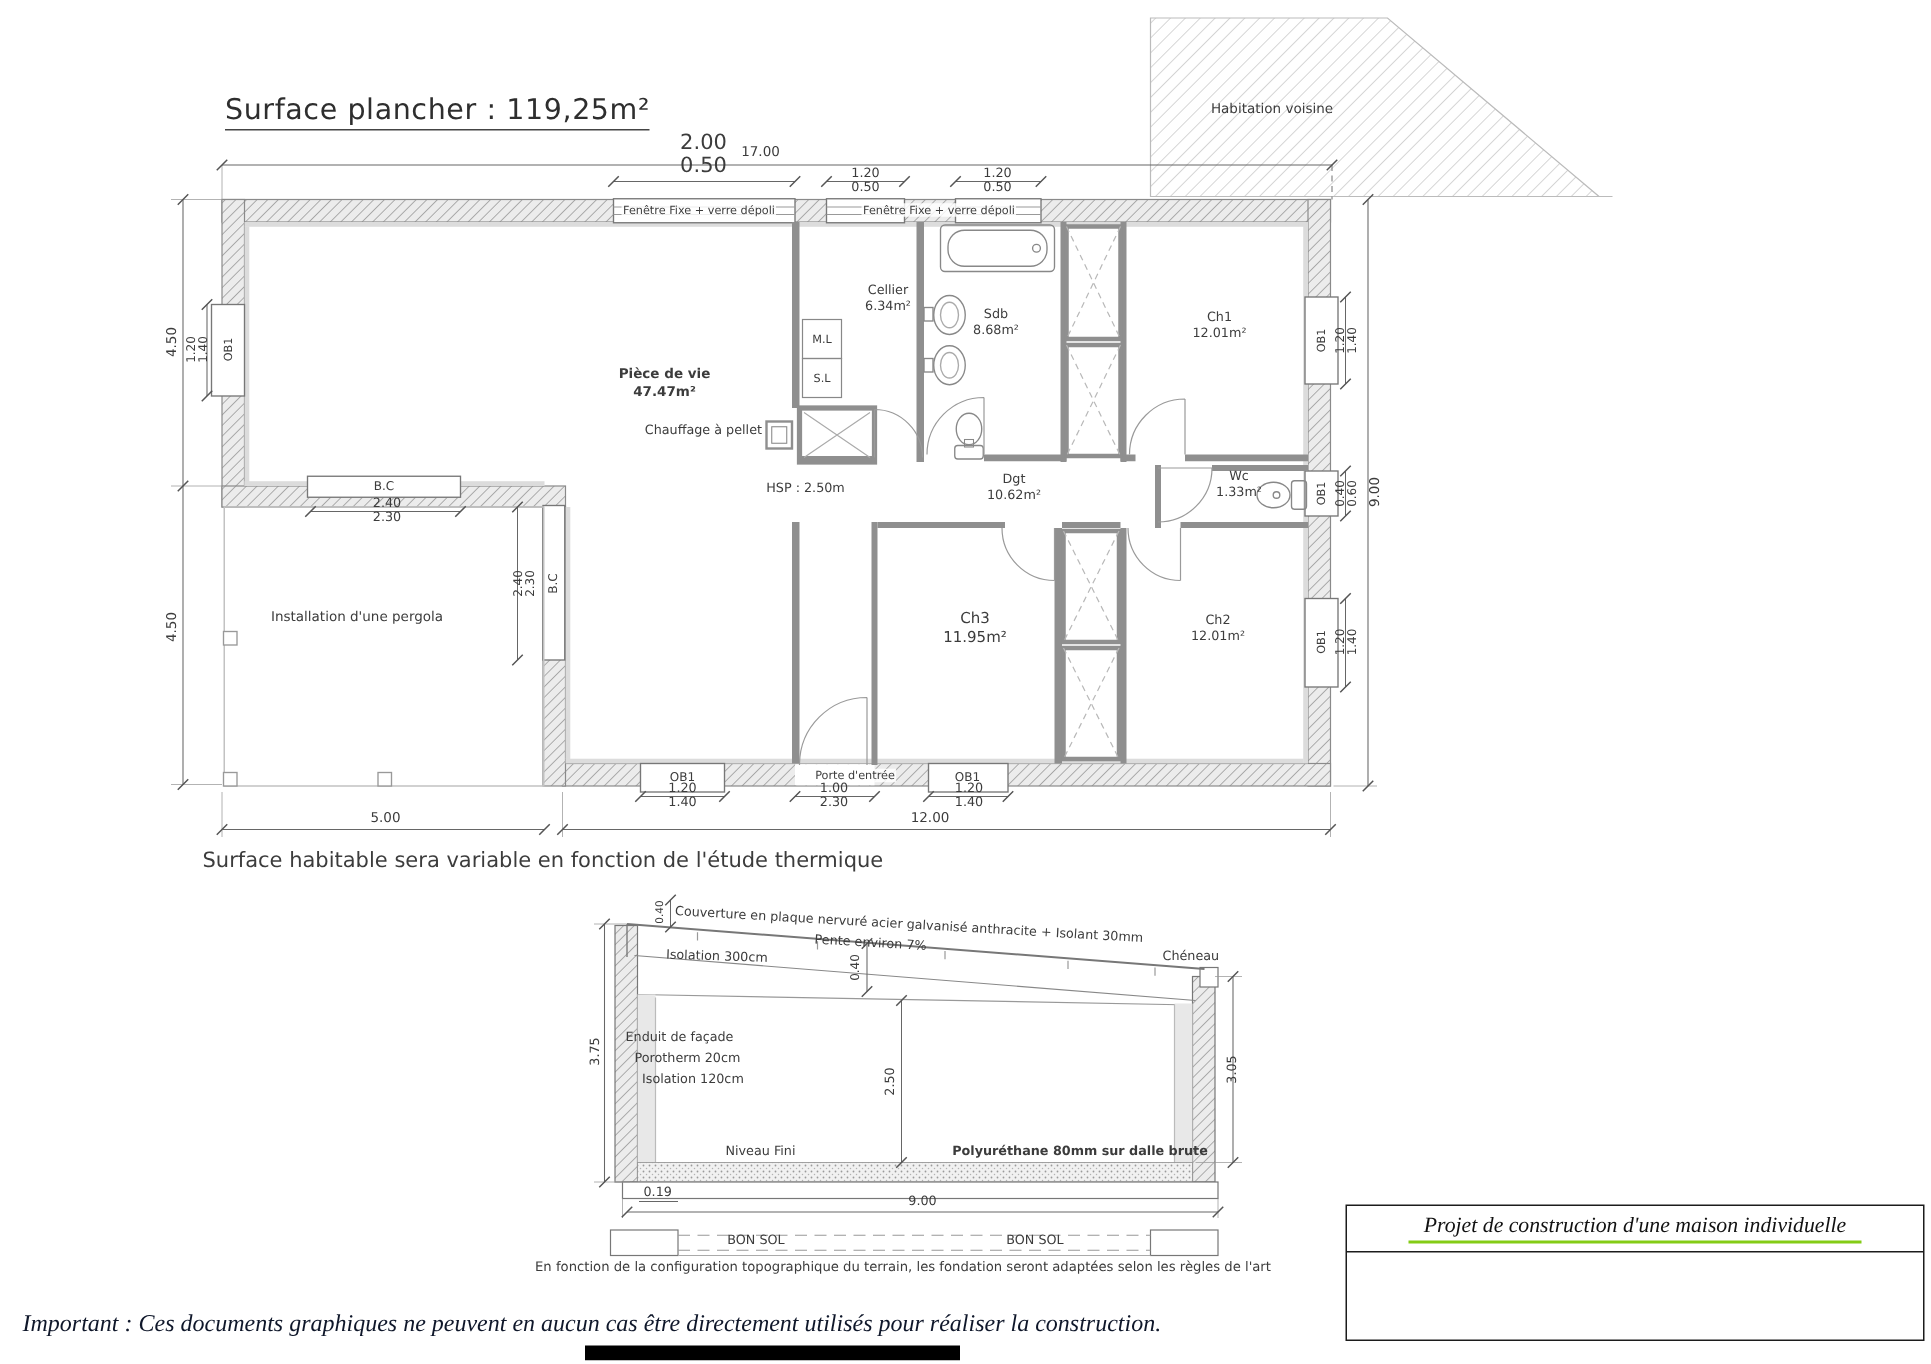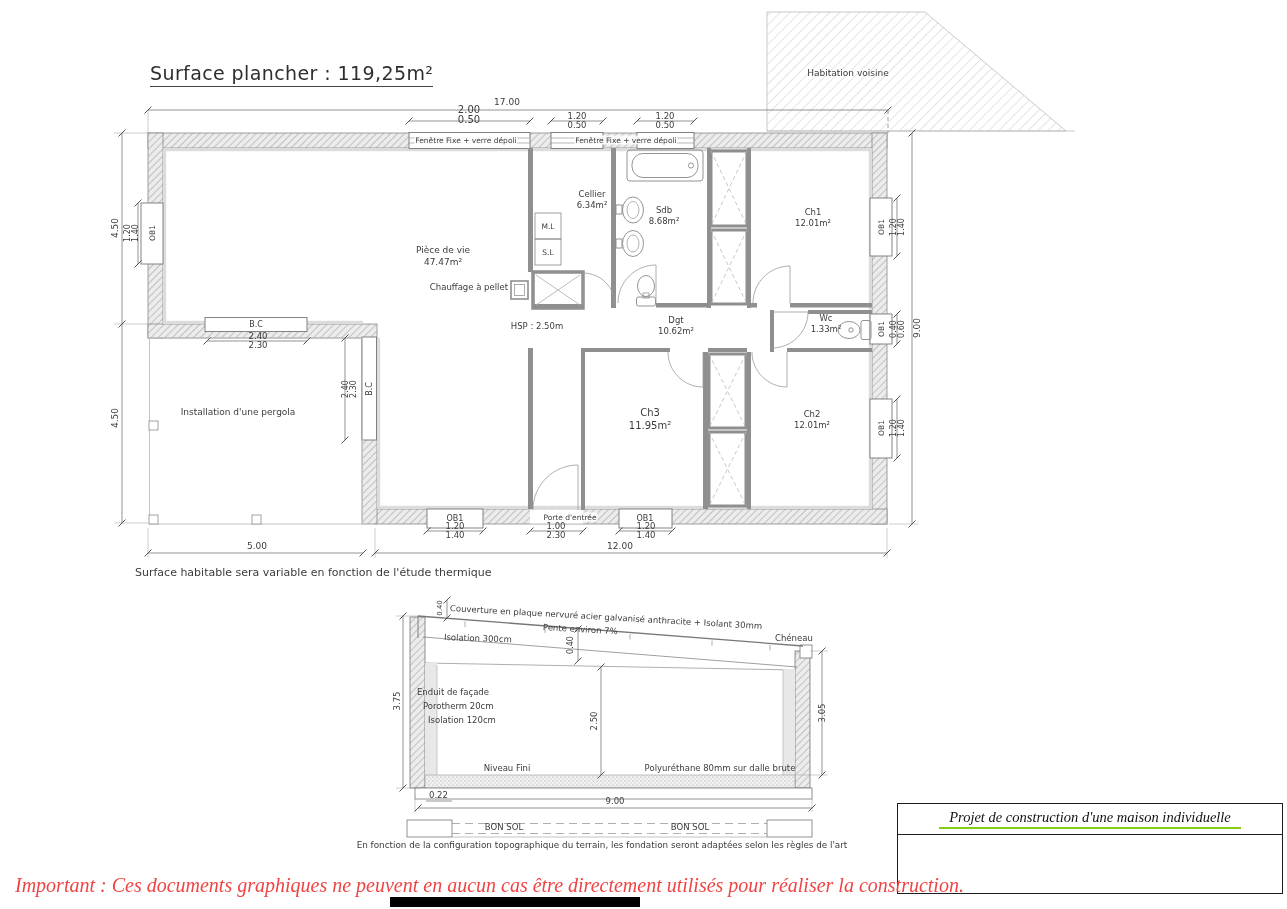--- a/index.html
+++ b/index.html
@@ -16,21 +16,21 @@
   #plan-title{font-size:19px;letter-spacing:.4px;color:#2e2e2e;border-bottom:1.2px solid #444;padding-bottom:2px;}
   #titleblock{position:absolute;left:897px;top:803px;width:384px;height:89px;border:1.5px solid #1c1c1c;
       font-family:"Liberation Serif",serif;font-style:italic;color:#111;background:#fff;z-index:6;}
   #tb-r1{height:30px;display:flex;align-items:center;justify-content:center;}
   #tb-r1 span{font-size:14.5px;border-bottom:2px solid #84cc16;padding:0 10px 1px;}
   #tb-r2{height:32px;border-top:1.5px solid #1c1c1c;}
   #tb-r3{height:24px;border-top:1.5px solid #1c1c1c;display:flex;align-items:stretch;font-size:13px;}
   .tb-cell{display:flex;align-items:center;justify-content:center;padding:0 3px;}
   .tb-bl{border-left:1.5px solid #1c1c1c;}
   #important-note{position:absolute;left:15px;top:874px;font-family:"Liberation Serif",serif;
-      font-style:italic;font-size:20px;color:#ef4444;z-index:6;}
+      font-style:italic;font-size:16px;color:#0f172a;z-index:6;}
   #redaction-bar{position:absolute;left:390px;top:897px;width:250px;height:12px;background:#000;z-index:7;}
 </style>
 </head>
 <body>
 
 <div id="page">
 
 <svg width="1287" height="909" viewBox="0 0 1287 909">
   <defs>
     <pattern id="hw" patternUnits="userSpaceOnUse" width="5" height="5" patternTransform="rotate(45)">
@@ -278,21 +278,21 @@
     </g>
   </g>
 </svg>
 
 <div class="lbl" id="plan-title" style="left:150px;top:62px;">Surface plancher : 119,25m²</div>
 
 <div class="lbl c" style="left:848px;top:73px;font-size:9px;">Habitation voisine</div>
 
 <div class="lbl c" style="left:507px;top:102px;font-size:9px;">17.00</div>
 
-<div class="lbl c stack" style="left:469px;top:115px;font-size:10px;">
+<div class="lbl c stack" style="left:469px;top:103px;font-size:14px;">
   <span>2.00</span>
       <span>0.50</span>
 </div>
 <div class="lbl c stack" style="left:577px;top:121px;font-size:8.5px;">
   <span>1.20</span>
       <span>0.50</span>
 </div>
 <div class="lbl c stack" style="left:665px;top:121px;font-size:8.5px;">
   <span>1.20</span>
       <span>0.50</span>
@@ -315,21 +315,21 @@
       <span>2.30</span>
 </div>
 <div class="lbl cr" style="left:369px;top:389px;font-size:8px;">B.C</div>
 <div class="lbl cr stack" style="left:350px;top:389px;font-size:8px;">
   <span>2.40</span>
       <span>2.30</span>
 </div>
 
 <div class="lbl c" style="left:238px;top:412px;font-size:9px;">Installation d'une pergola</div>
 
-<div class="lbl c room" style="left:443px;top:257px;font-size:9px;">
+<div class="lbl c room" style="left:443px;top:257px;font-size:9px;font-weight:bold;">
   <span>Pièce de vie</span><br><span>47.47m²</span>
 </div>
 <div class="lbl c room" style="left:592px;top:200px;font-size:8.5px;">
   <span>Cellier</span><br><span>6.34m²</span>
 </div>
 <div class="lbl c room" style="left:664px;top:216px;font-size:8.5px;">
   <span>Sdb</span><br><span>8.68m²</span>
 </div>
 <div class="lbl c room" style="left:813px;top:218px;font-size:8.5px;">
   <span>Ch1</span><br><span>12.01m²</span>
@@ -382,37 +382,37 @@
   <span>1.00</span>
       <span>2.30</span>
 </div>
 <div class="lbl c stack" style="left:646px;top:531px;font-size:8.5px;">
   <span>1.20</span>
       <span>1.40</span>
 </div>
 <div class="lbl c" style="left:257px;top:546px;font-size:9px;">5.00</div>
 <div class="lbl c" style="left:620px;top:546px;font-size:9px;">12.00</div>
 
-<div class="lbl" style="left:135px;top:566px;font-size:11px;">Surface habitable sera variable en fonction de l'étude thermique</div>
+<div class="lbl" style="left:135px;top:566px;font-size:14px;">Surface habitable sera variable en fonction de l'étude thermique</div>
 
 <div class="lbl" style="left:450px;top:603px;font-size:8.5px;transform:rotate(3.3deg);transform-origin:left center;">Couverture en plaque nervuré acier galvanisé anthracite + Isolant 30mm</div>
 <div class="lbl" style="left:543px;top:622px;font-size:8.5px;transform:rotate(3.3deg);transform-origin:left center;">Pente environ 7%</div>
 <div class="lbl" style="left:444px;top:632px;font-size:8.5px;transform:rotate(2deg);transform-origin:left center;">Isolation 300cm</div>
 <div class="lbl" style="left:775px;top:633px;font-size:8.5px;">Chéneau</div>
 <div class="lbl cr" style="left:440px;top:608px;font-size:7px;">0.40</div>
 <div class="lbl cr" style="left:570px;top:645px;font-size:8px;">0.40</div>
 <div class="lbl cr" style="left:397px;top:701px;font-size:8.5px;">3.75</div>
 <div class="lbl cr" style="left:822px;top:713px;font-size:8.5px;">3.05</div>
 <div class="lbl cr" style="left:594px;top:721px;font-size:8.5px;">2.50</div>
 <div class="lbl" style="left:417px;top:687px;font-size:8.5px;">Enduit de façade</div>
 <div class="lbl" style="left:423px;top:701px;font-size:8.5px;">Porotherm 20cm</div>
 <div class="lbl" style="left:428px;top:715px;font-size:8.5px;">Isolation 120cm</div>
 <div class="lbl c" style="left:507px;top:768px;font-size:8.5px;">Niveau Fini</div>
-<div class="lbl c" style="left:720px;top:768px;font-size:8.5px;">Polyuréthane 80mm sur dalle brute</div>
-<div class="lbl" style="left:429px;top:790px;font-size:8.5px;">0.22</div>
+<div class="lbl c" style="left:720px;top:768px;font-size:8.5px;font-weight:bold;">Polyuréthane 80mm sur dalle brute</div>
+<div class="lbl" style="left:429px;top:790px;font-size:8.5px;">0.19</div>
 <div class="lbl c" style="left:615px;top:801px;font-size:8.5px;">9.00</div>
 <div class="lbl c" style="left:504px;top:827px;font-size:8.5px;">BON SOL</div>
 <div class="lbl c" style="left:690px;top:827px;font-size:8.5px;">BON SOL</div>
 <div class="lbl c" style="left:602px;top:845px;font-size:8.8px;">En fonction de la configuration topographique du terrain, les fondation seront adaptées selon les règles de l'art</div>
 
 <div id="titleblock">
   <div id="tb-r1">
     <span>Projet de construction d'une maison individuelle</span>
   </div>
   <div id="tb-r2"></div>

